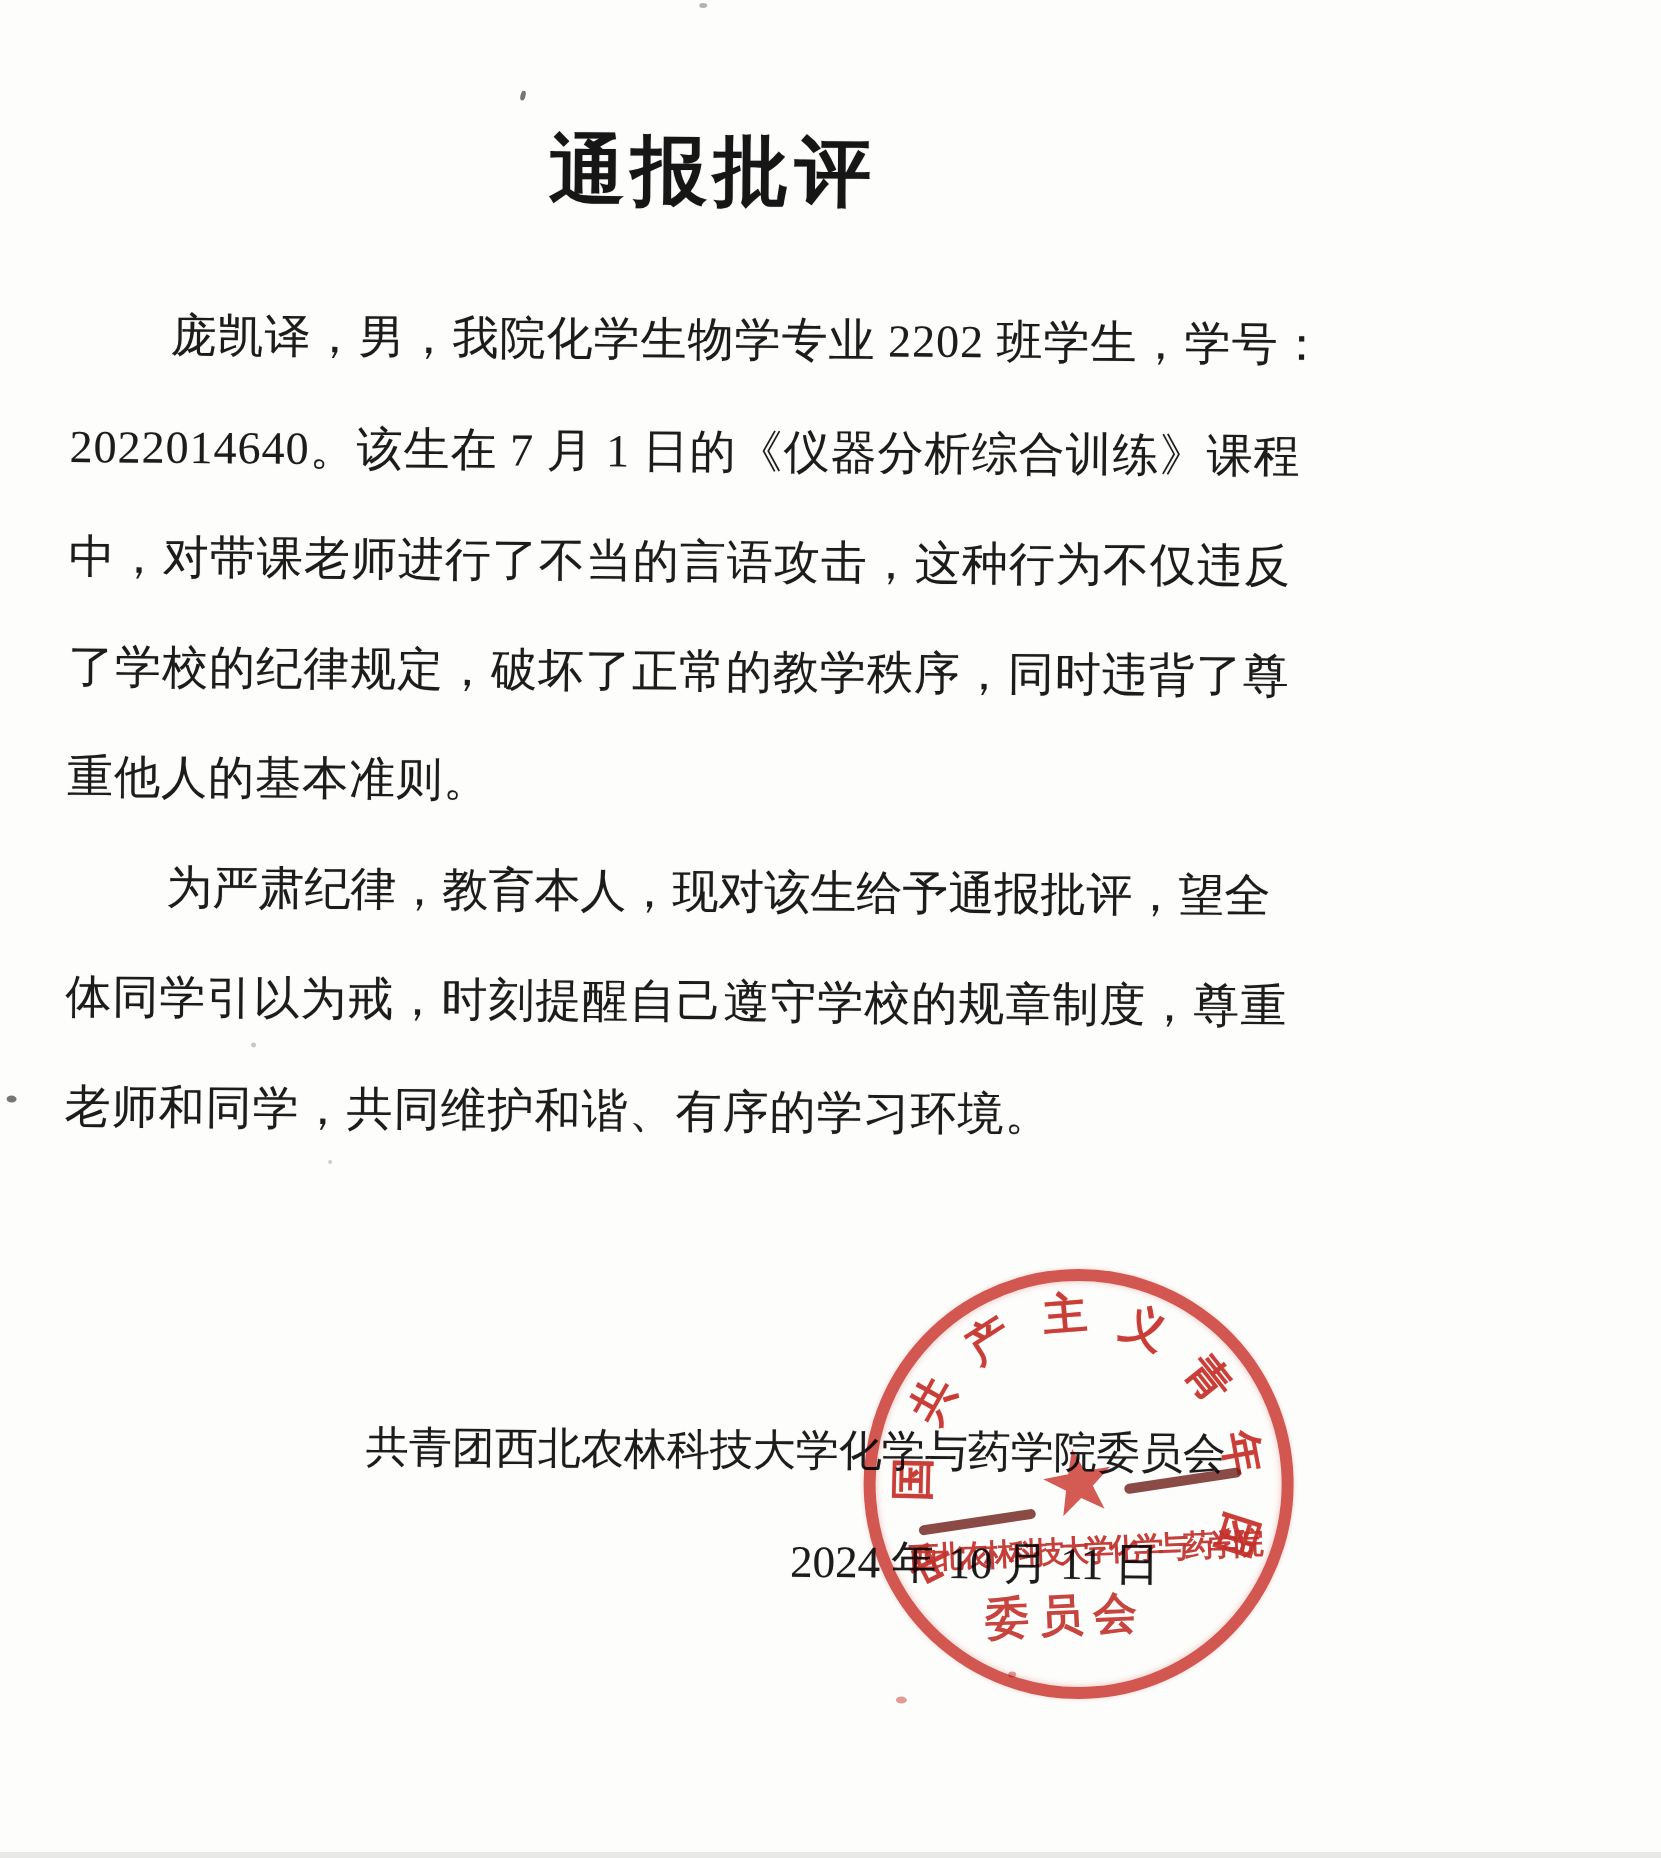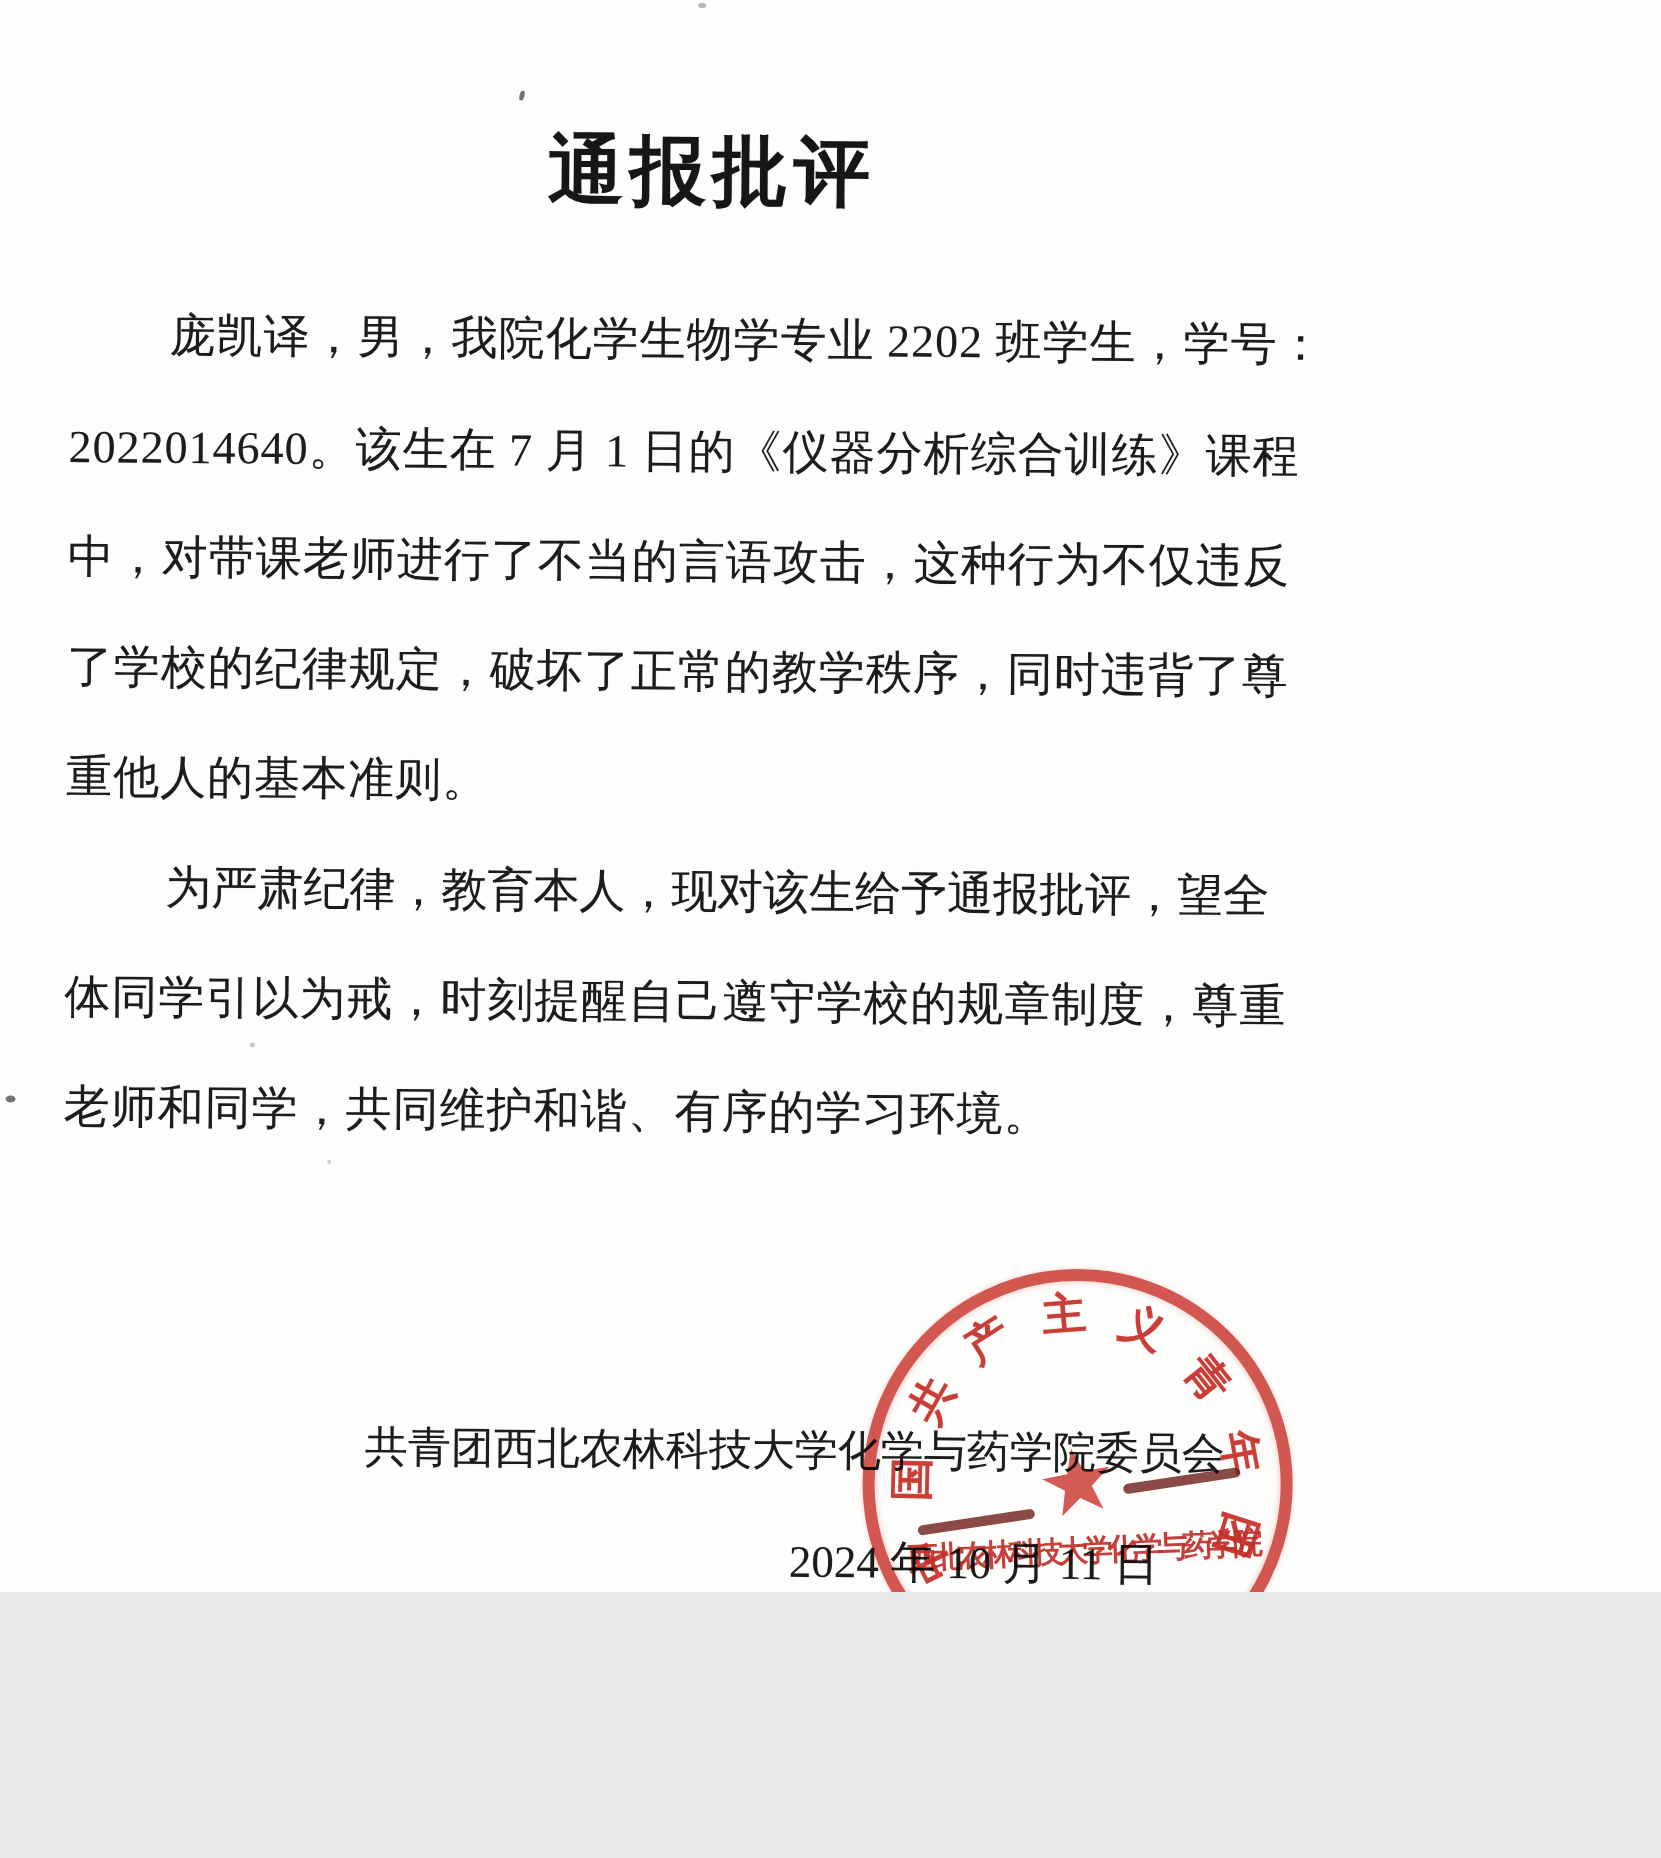--- a/index.html
+++ b/index.html
@@ -1,17 +1,17 @@
 <!DOCTYPE html>
 <html><head>
 <meta charset="utf-8">
 <style>
   html,body{margin:0;padding:0;background:#e8e8e6;}
   .page{
-    position:relative;width:1661px;height:1592px;margin:0 auto;
+    position:relative;width:1661px;height:1852px;margin:0 auto;
     background:#fdfdfb;overflow:hidden;
     font-family:"Liberation Serif","DejaVu Serif",serif;
     color:#1b1b1b;
   }
   .tilt{position:absolute;inset:0;transform:rotate(0.45deg);transform-origin:50% 50%;}
   .title{
     position:absolute;left:543px;top:122px;margin:0;
     font-size:76px;font-weight:700;letter-spacing:6px;
     color:#161616;text-shadow:0 0 1px rgba(0,0,0,.4);
   }

